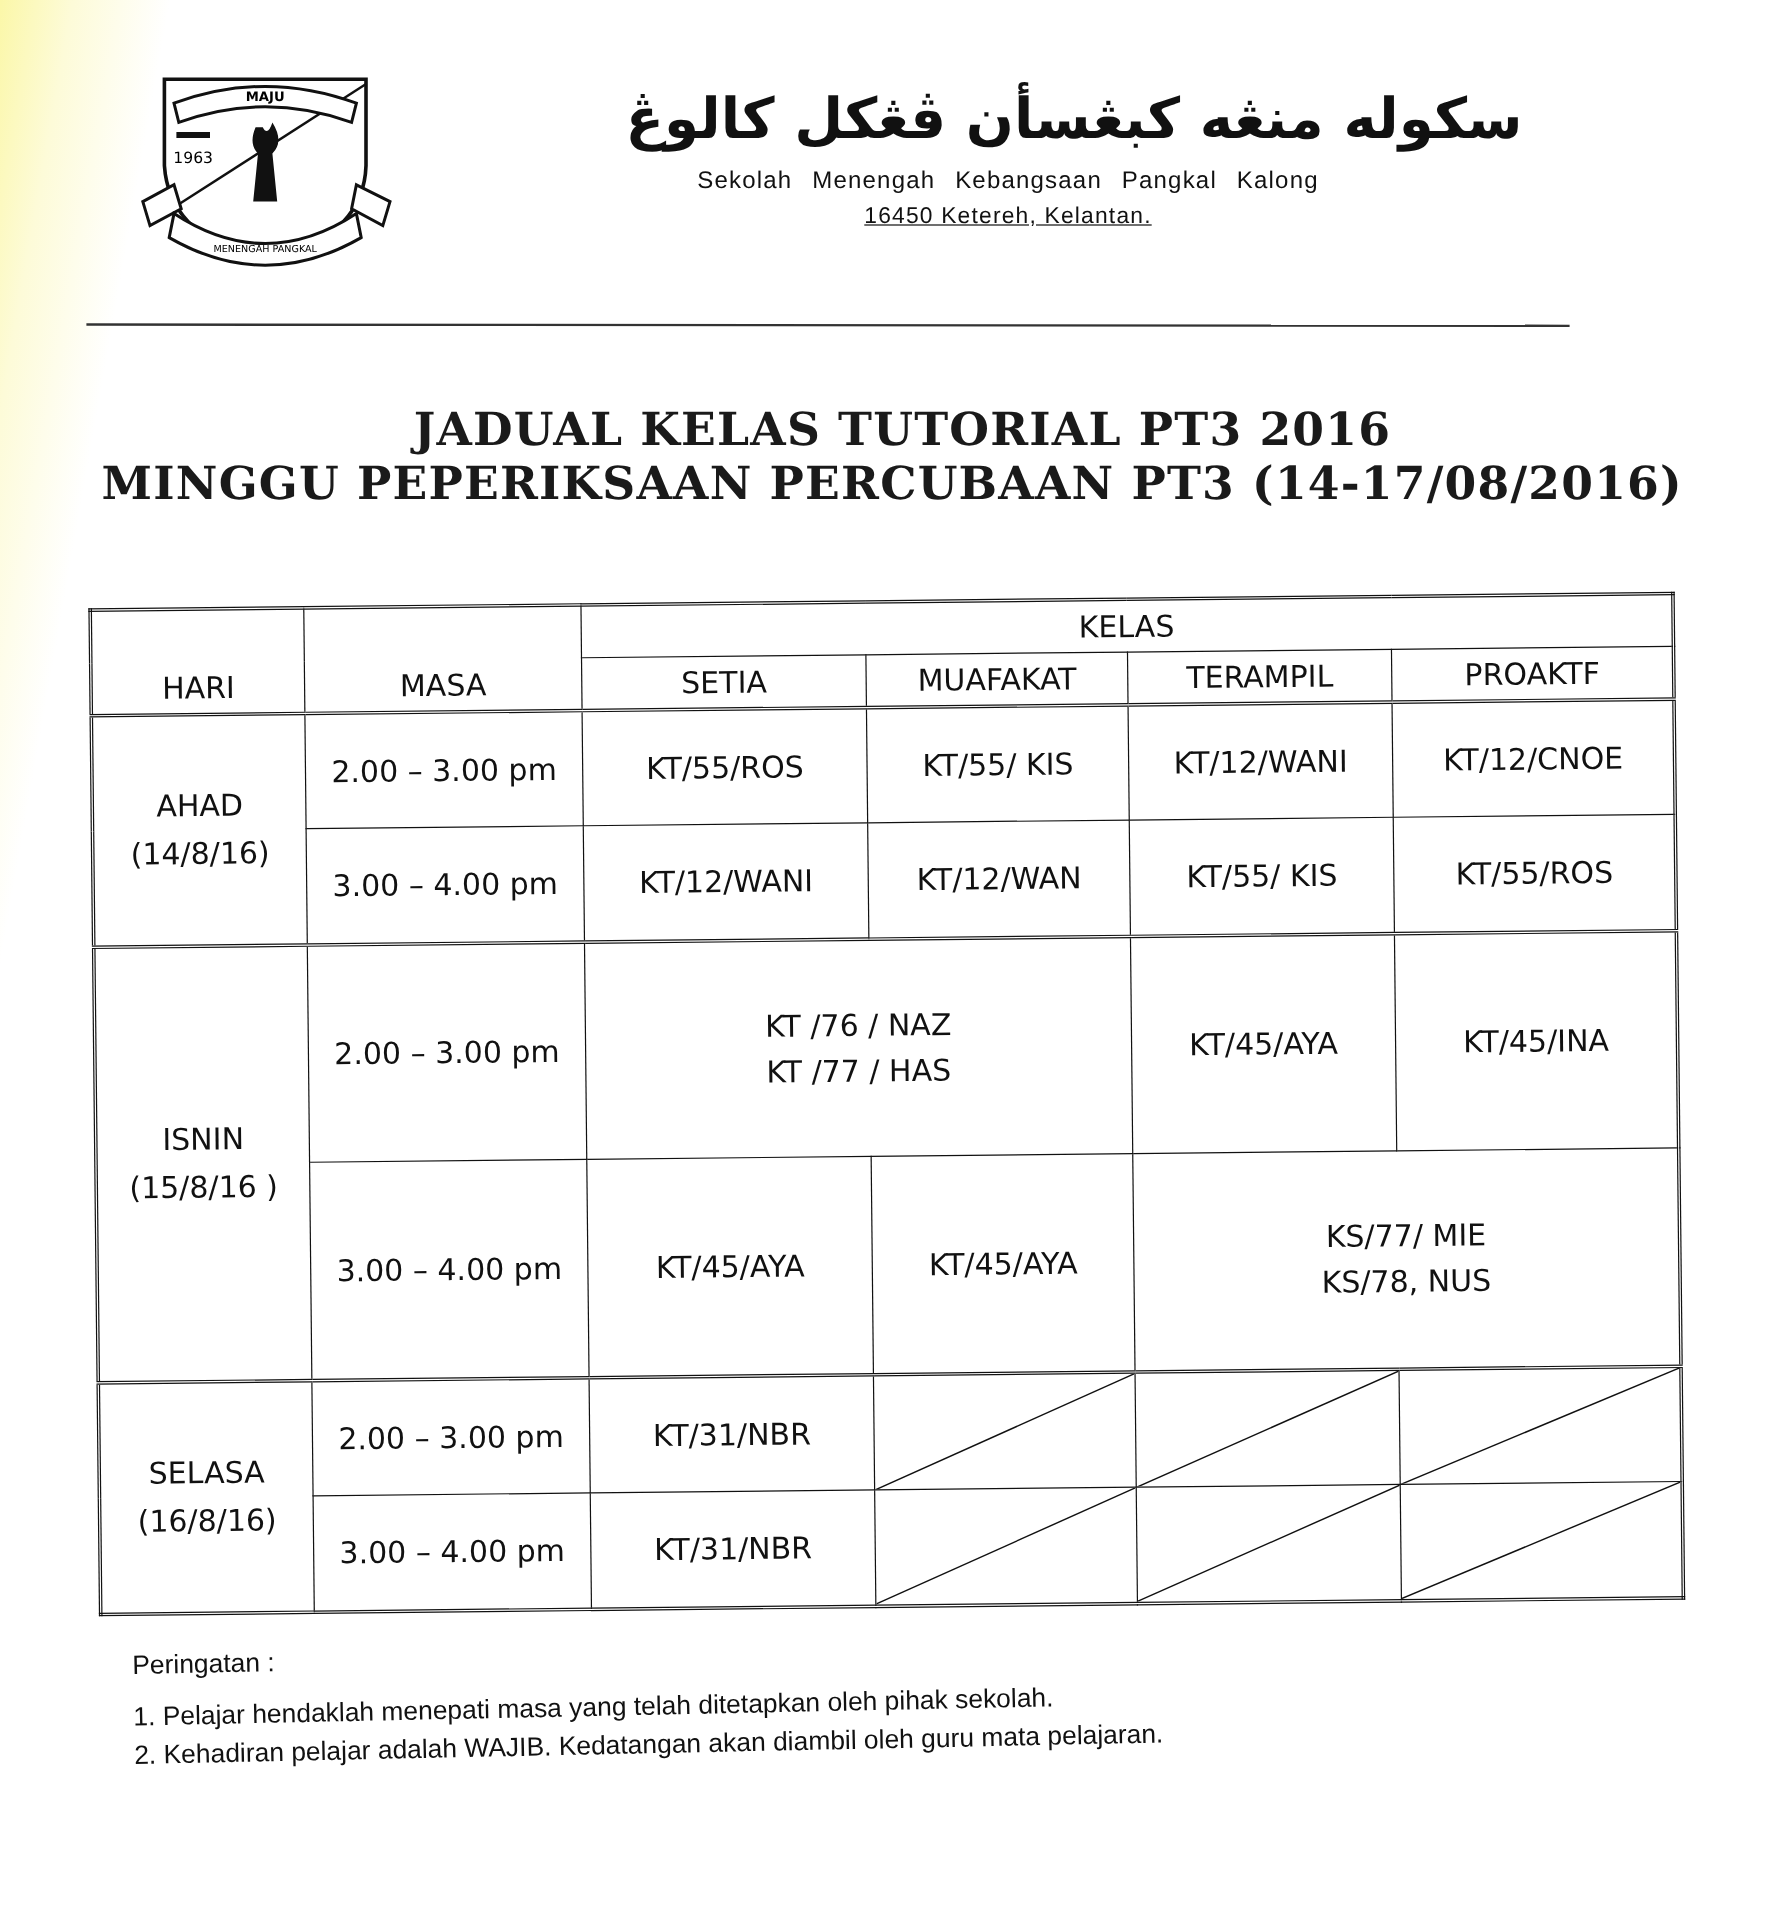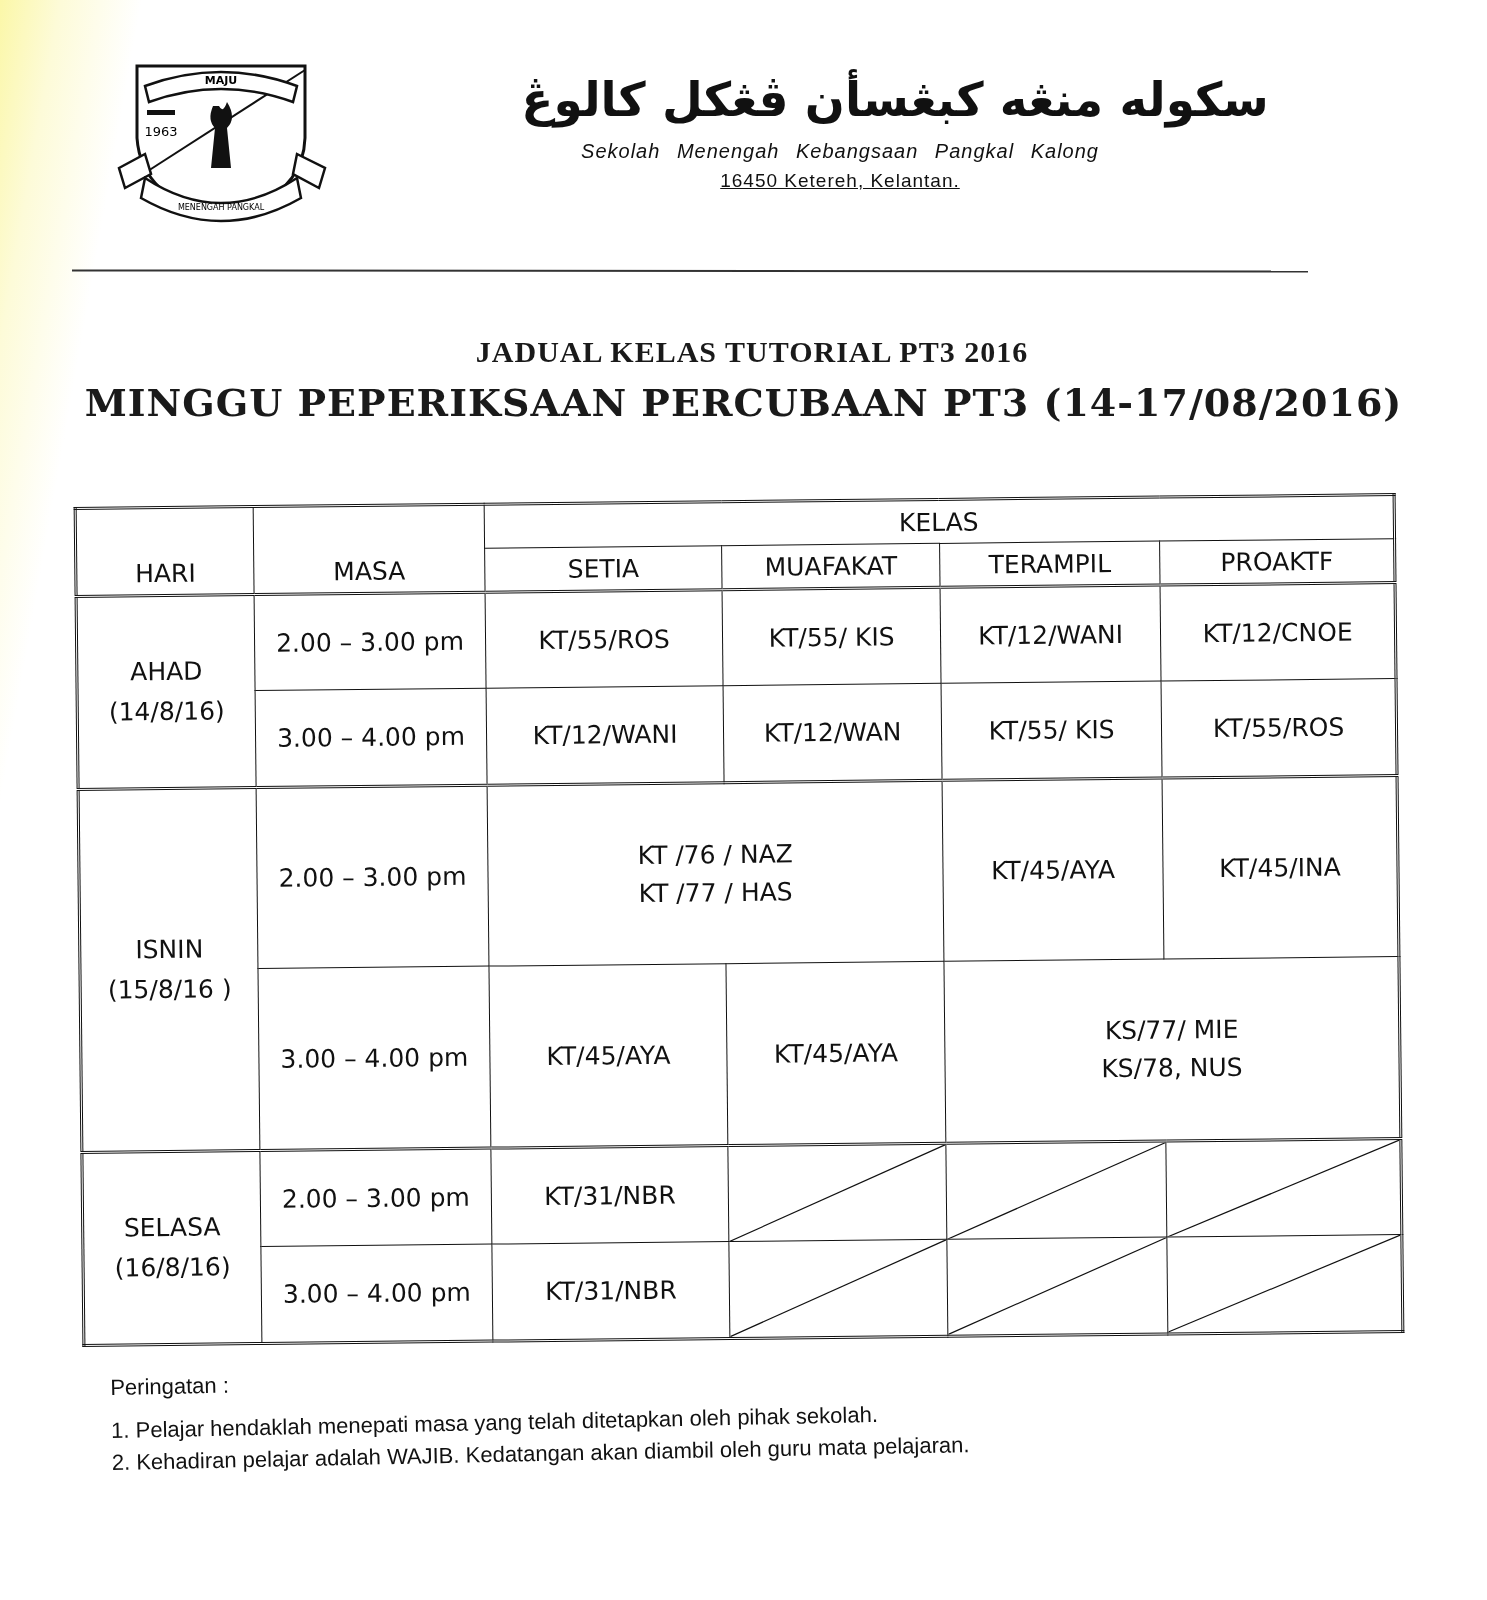--- a/index.html
+++ b/index.html
@@ -7,29 +7,29 @@
     width:1487px; height:1600px; position:relative; overflow:hidden;
     background: linear-gradient(100deg, #fbf7a8 0px, #fdfbd8 60px, #ffffff 140px, #ffffff 100%);
     font-family: "Liberation Sans", sans-serif; color:#111;
   }
   .page { position:absolute; inset:0; }
   .logo { position:absolute; left:115px; top:58px; width:215px; height:170px; }
   .jawi {
     position:absolute; left:520px; top:72px; width:750px; text-align:center;
     font-family:"DejaVu Sans", sans-serif; font-size:47px; font-weight:bold; direction:rtl; letter-spacing:1px;
   }
-  .school-name { position:absolute; left:520px; top:140px; width:640px; text-align:center; font-style:italic; font-size:20px; word-spacing:10px; letter-spacing:1px; }
+  .school-name { position:absolute; left:520px; top:140px; width:640px; text-align:center; font-size:20px; word-spacing:10px; letter-spacing:1px; }
   .address { position:absolute; left:520px; top:170px; width:640px; text-align:center; font-size:19px; letter-spacing:1px;text-decoration:underline;}
   .phone { position:absolute; left:520px; top:196px; width:640px; text-align:center; font-size:19px; letter-spacing:1px;}
   .rule { position:absolute; left:72px; top:270px; width:1236px; height:2px; background:#333; transform:rotate(0.05deg); }
   .title1, .title2 {
     position:absolute; left:0; width:1487px; text-align:center;
     font-family:"DejaVu Serif", serif; font-weight:bold; color:#1a1a1a;
   }
-  .title1 { top:335px; font-size:30px; letter-spacing:1px; padding-left:17px; box-sizing:border-box;font-family:Liberation Serif, serif; }
+  .title1 { top:335px; font-size:38px; letter-spacing:1px; padding-left:17px; box-sizing:border-box; }
   .title2 { top:380px; font-size:38px; letter-spacing:1px; }
   .table-wrap { position:absolute; left:78px; top:500px; width:1322px; height:840px; transform:rotate(-0.6deg); transform-origin:center; }
   table.sched { width:100%; height:100%; border-collapse:collapse; border:3px double #111; table-layout:fixed; }
   table.sched td, table.sched th {
     border:1.5px solid #111; text-align:center; vertical-align:middle;
     font-family:"DejaVu Sans", sans-serif; font-weight:normal; font-size:25px; color:#111;
   }
   table.sched th { font-size:25px; }
   .row-head { border-bottom:3px double #111 !important; }
   .day-sep td { border-top:3px double #111 !important; }

